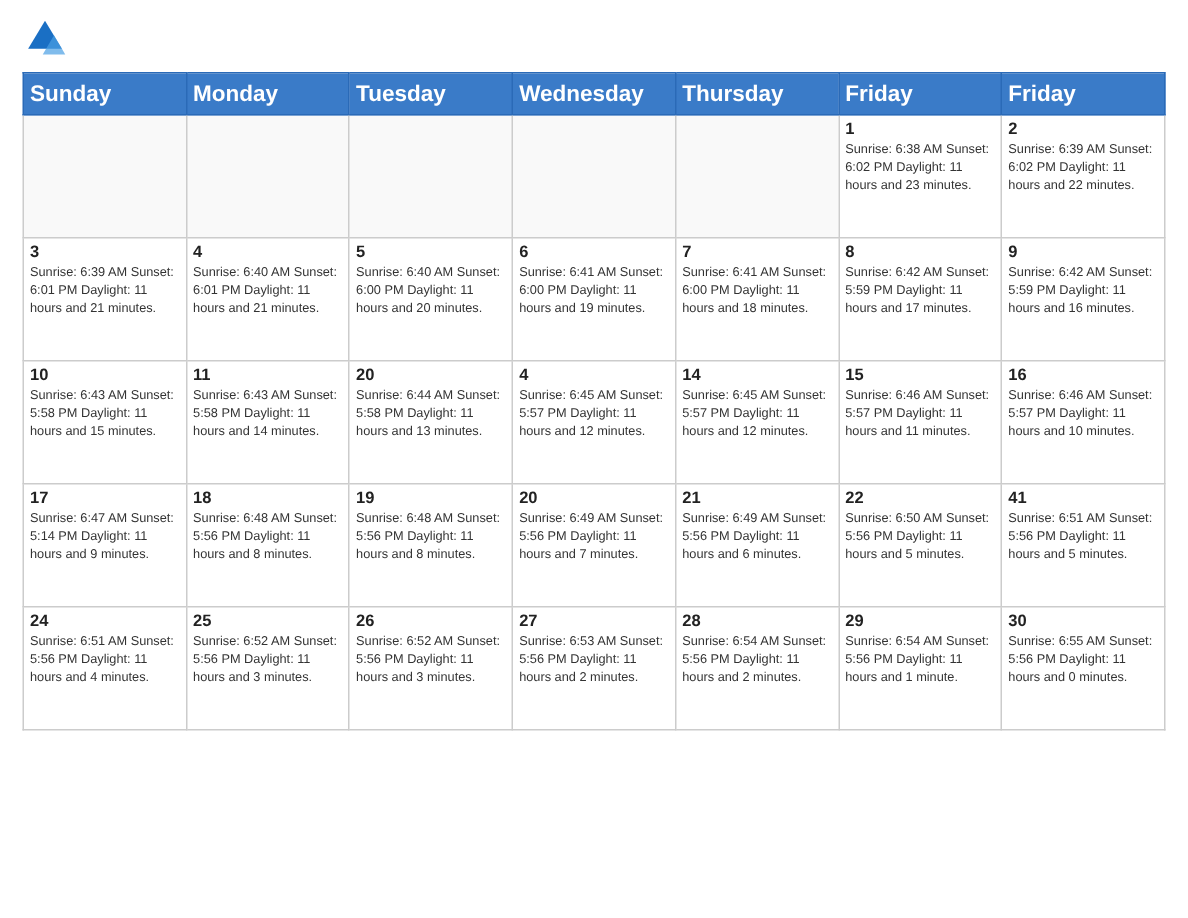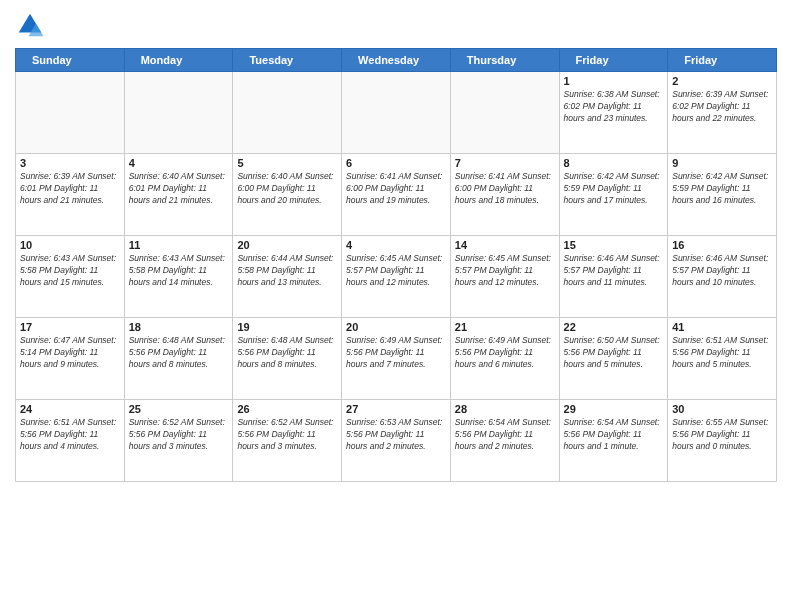--- a/index.html
+++ b/index.html
@@ -52,23 +52,23 @@
       color: #555;
     }
     .calendar {
       width: 100%;
       border-collapse: collapse;
       table-layout: fixed;
     }
     .calendar th {
       background-color: #3a7bc8;
       color: #fff;
-      font-size: 11px;
+      font-size: 15px;
       font-weight: bold;
-      padding: 5px 16px;
+      padding: 5px 4px;
       text-align: left;
       border: 1px solid #2a6ab7;
     }
     .calendar td {
       border: 1px solid #ccc;
       vertical-align: top;
       padding: 3px 4px;
       font-size: 9px;
       color: #333;
       height: 82px;
@@ -83,21 +83,20 @@
     .day-number {
       font-size: 11px;
       font-weight: bold;
       margin-bottom: 2px;
       color: #222;
     }
     .day-info {
       font-size: 8.5px;
       line-height: 1.4;
       color: #333;
-      font-style: italic;
     }
   </style>
 </head>
 <body>
 
 <div class="page">
   <div class="header">
     <div class="logo">
       <svg class="logo-icon" viewBox="0 0 40 40">
         <polygon points="20,5 35,30 5,30" fill="#1a6fc4"></polygon>

